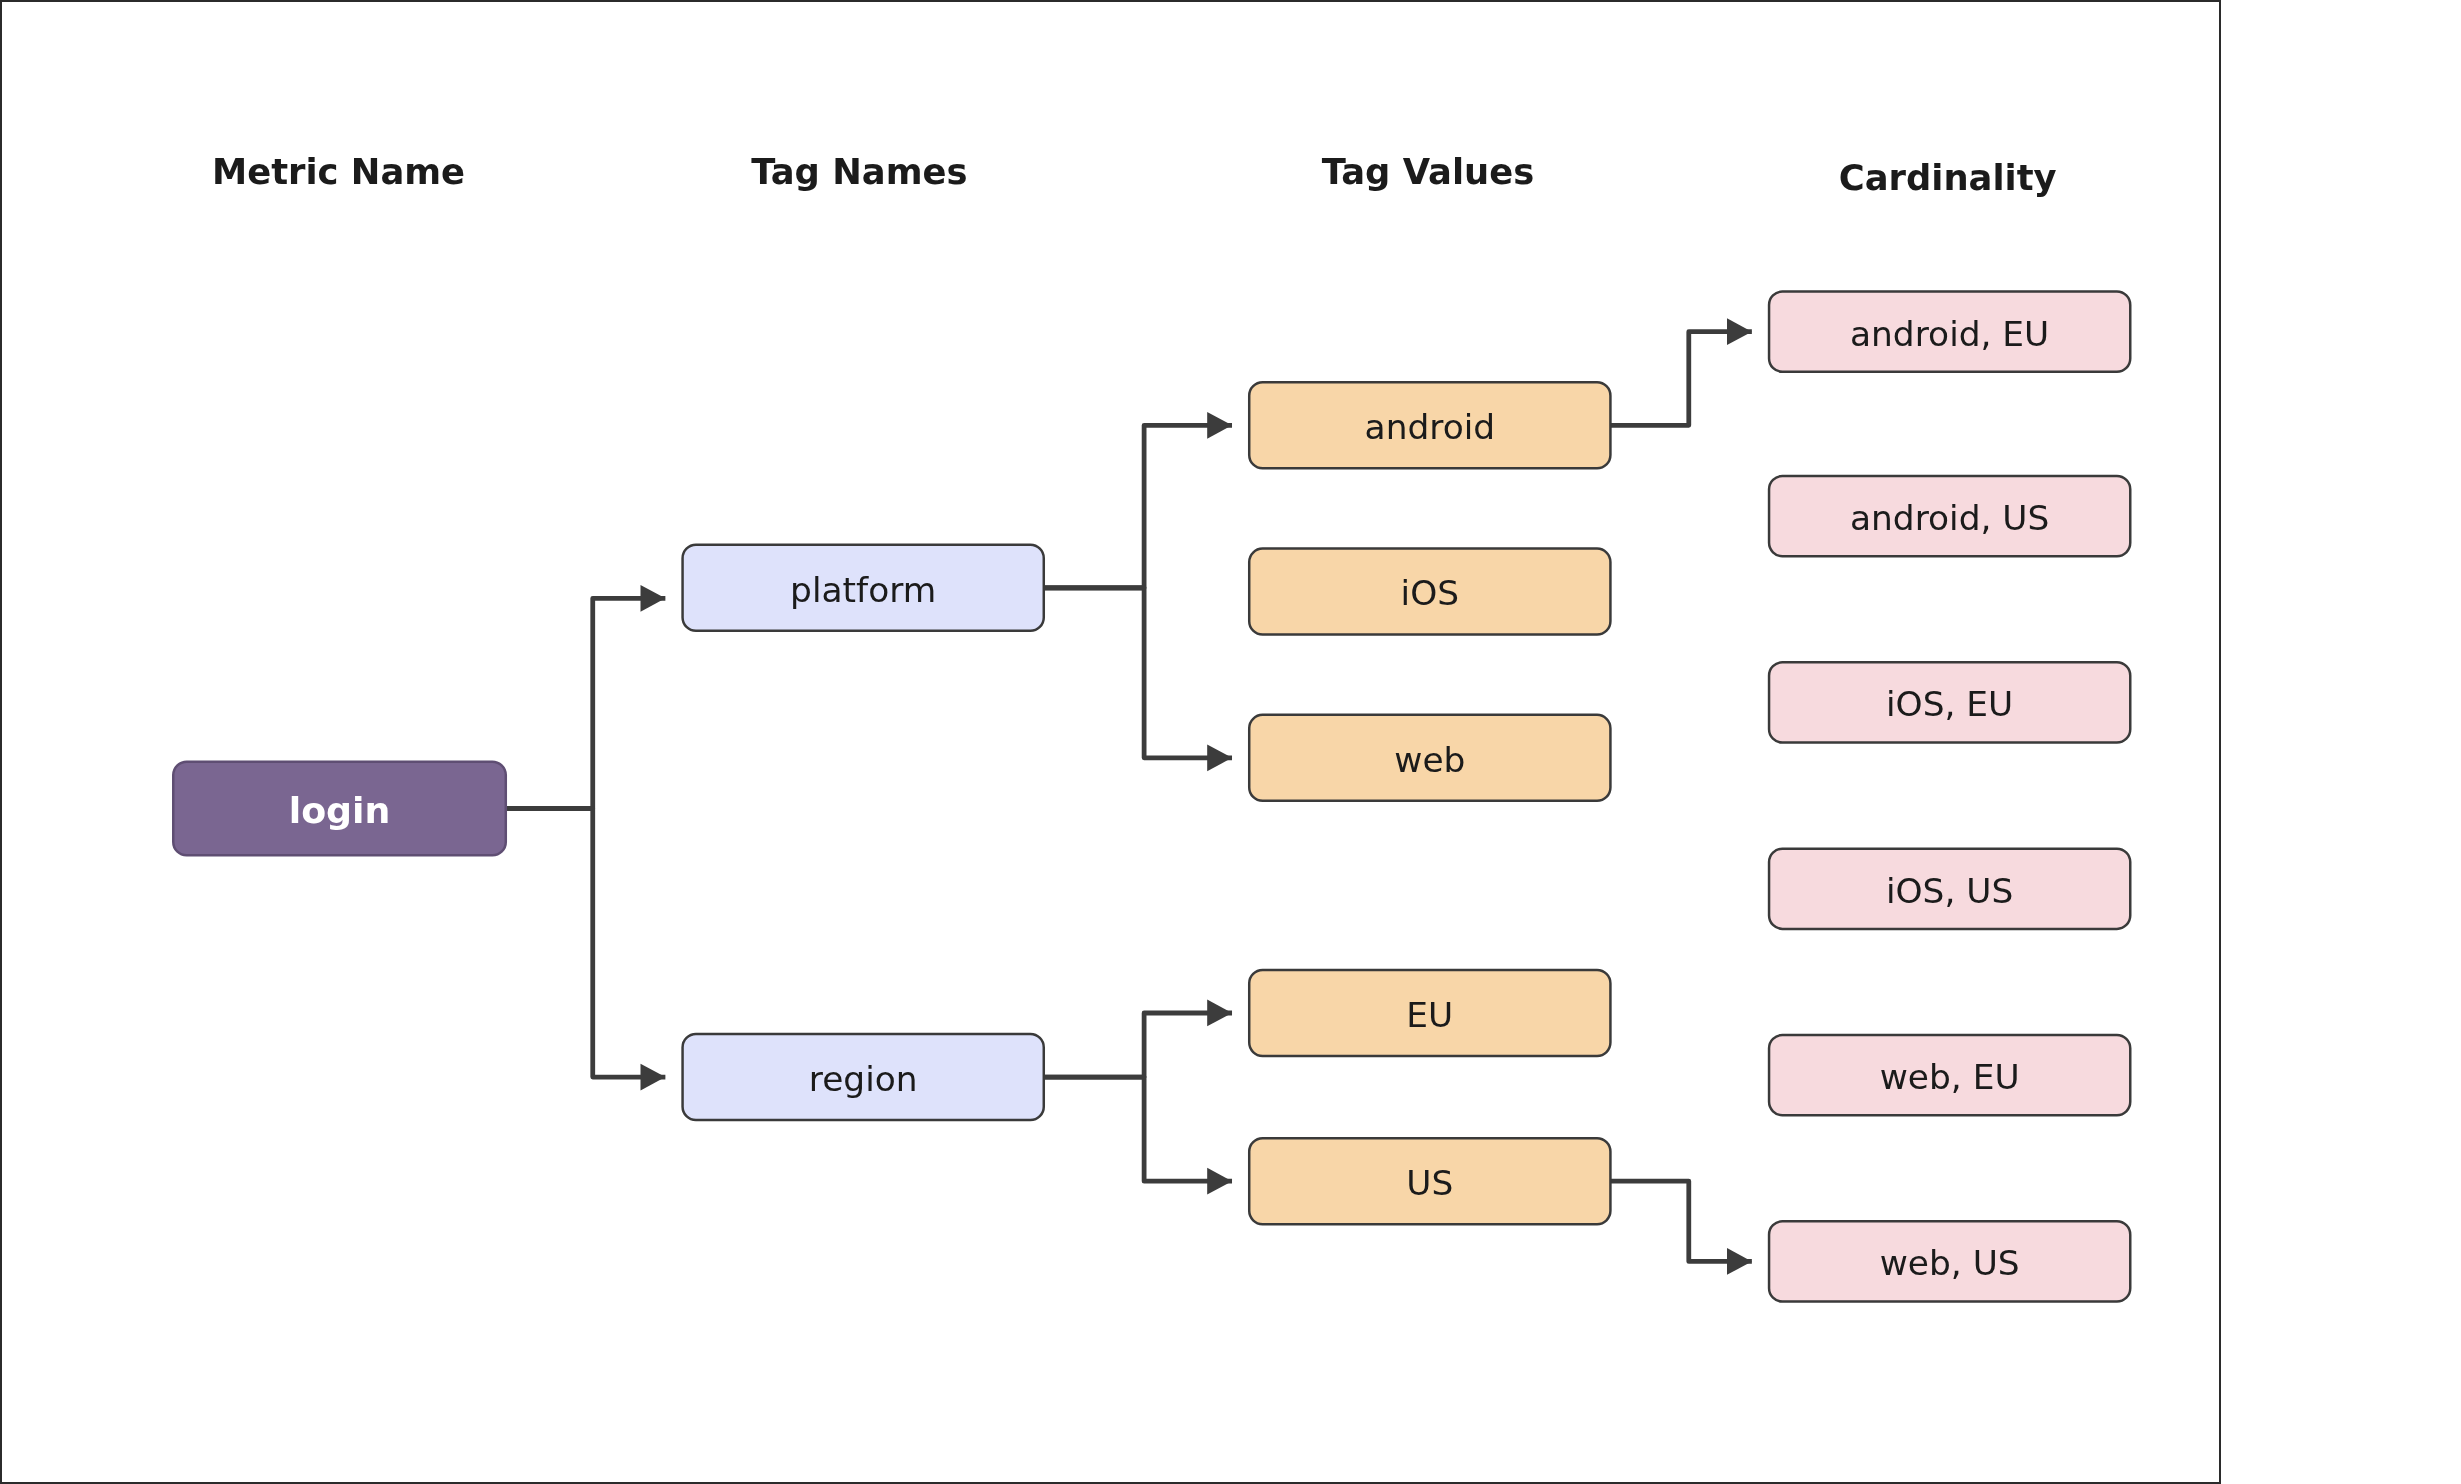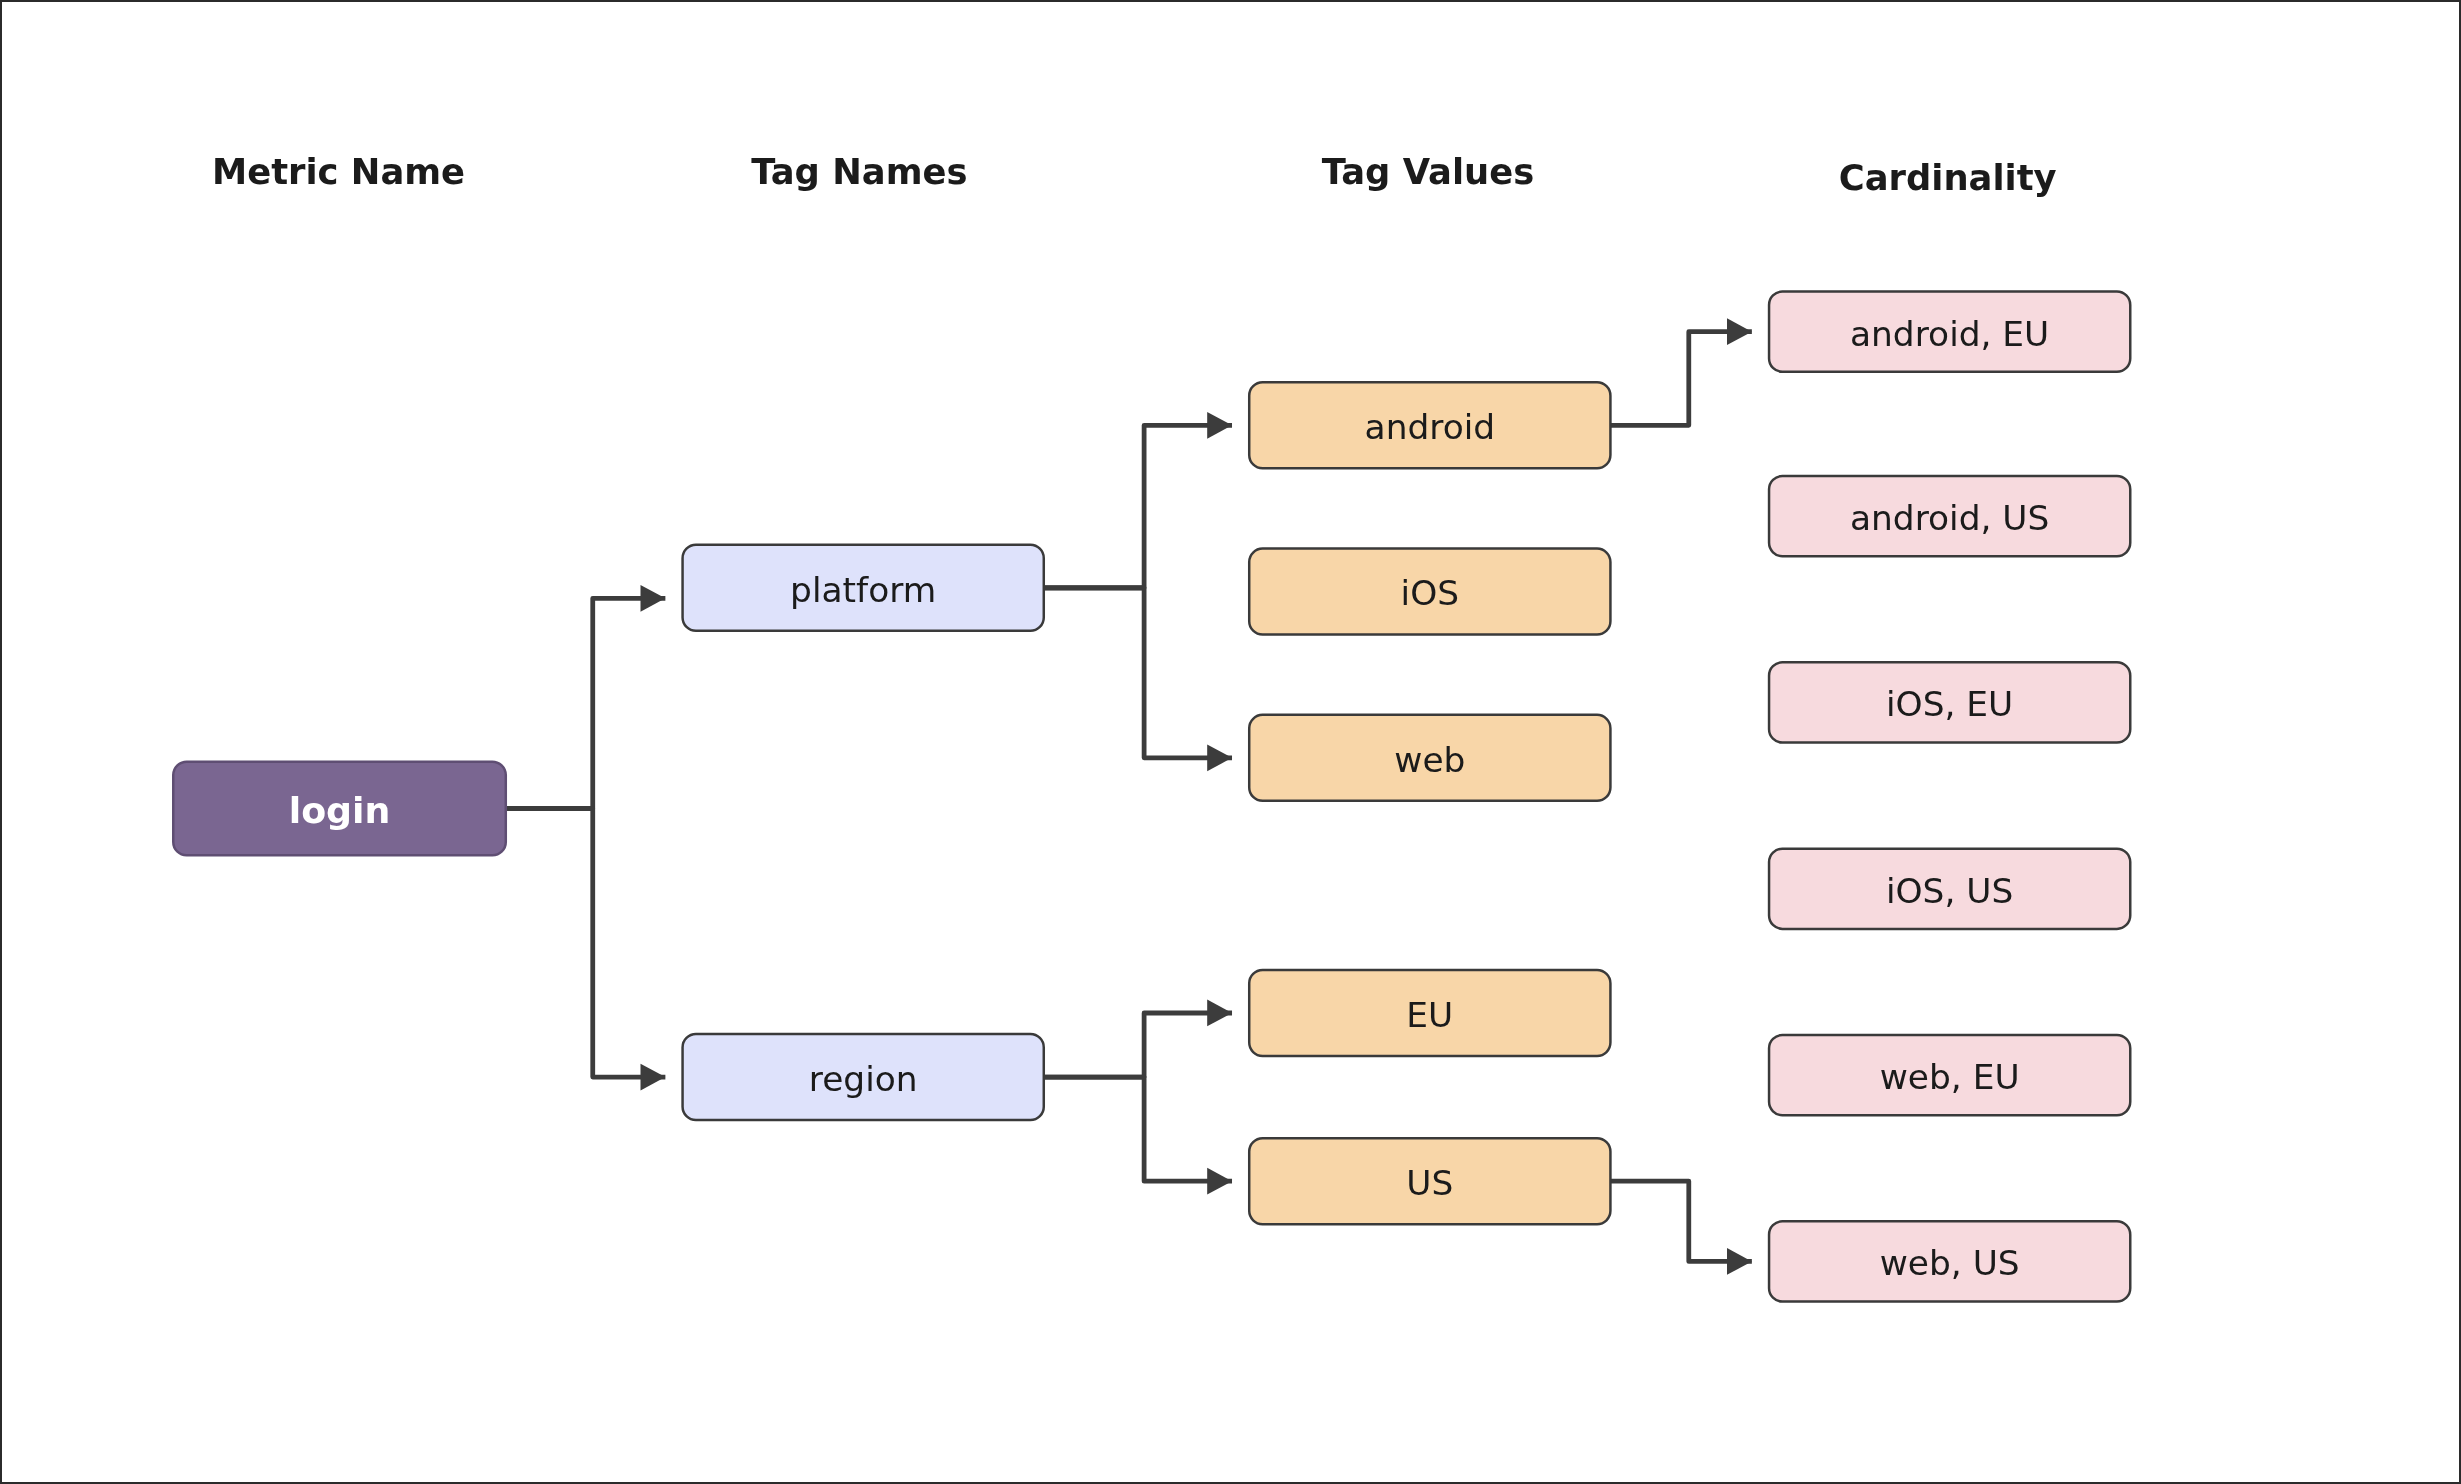--- a/index.html
+++ b/index.html
@@ -5,21 +5,21 @@
   html, body {
     margin: 0;
     padding: 0;
     background: #ffffff;
   }
   body {
     font-family: "DejaVu Sans", sans-serif;
   }
   #canvas {
     position: relative;
-    width: 2461px;
+    width: 2221px;
     height: 1484px;
     background: #ffffff;
     box-sizing: border-box;
     border: 2.9px solid #2b2b2b;
     overflow: hidden;
   }
   #diagram-svg {
     position: absolute;
     left: 0;
     top: 0;

